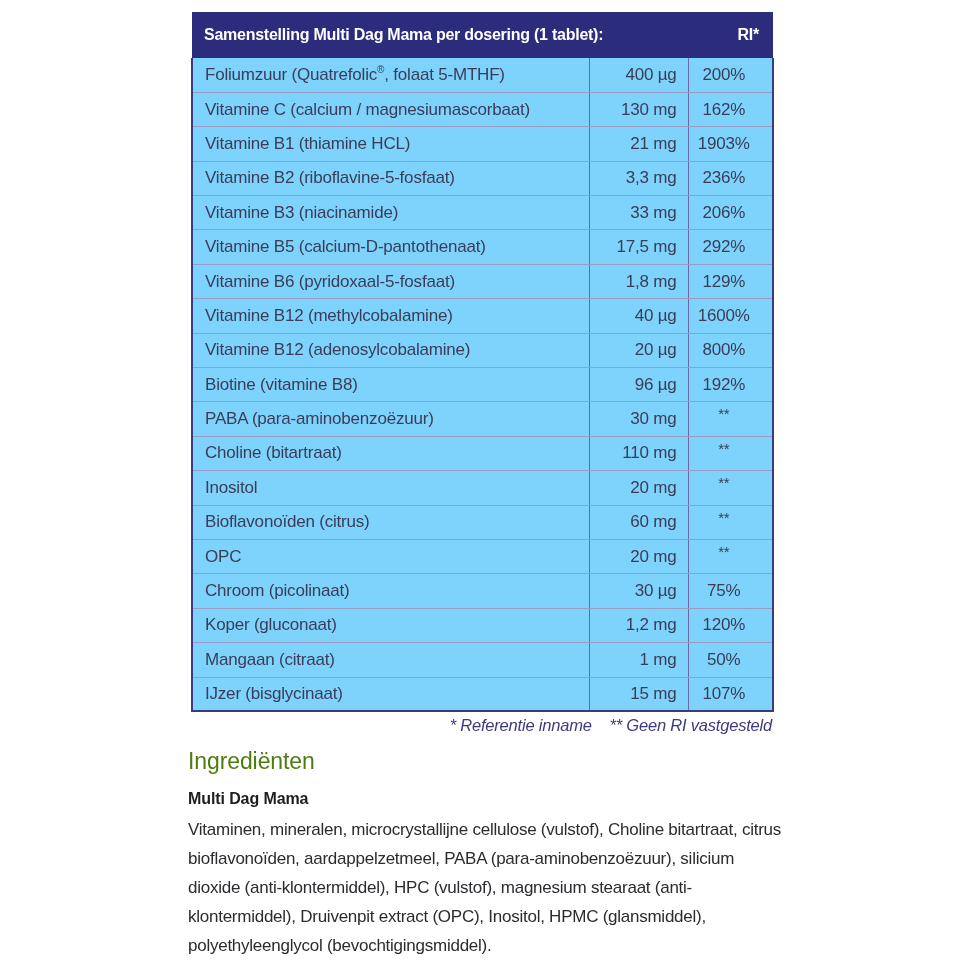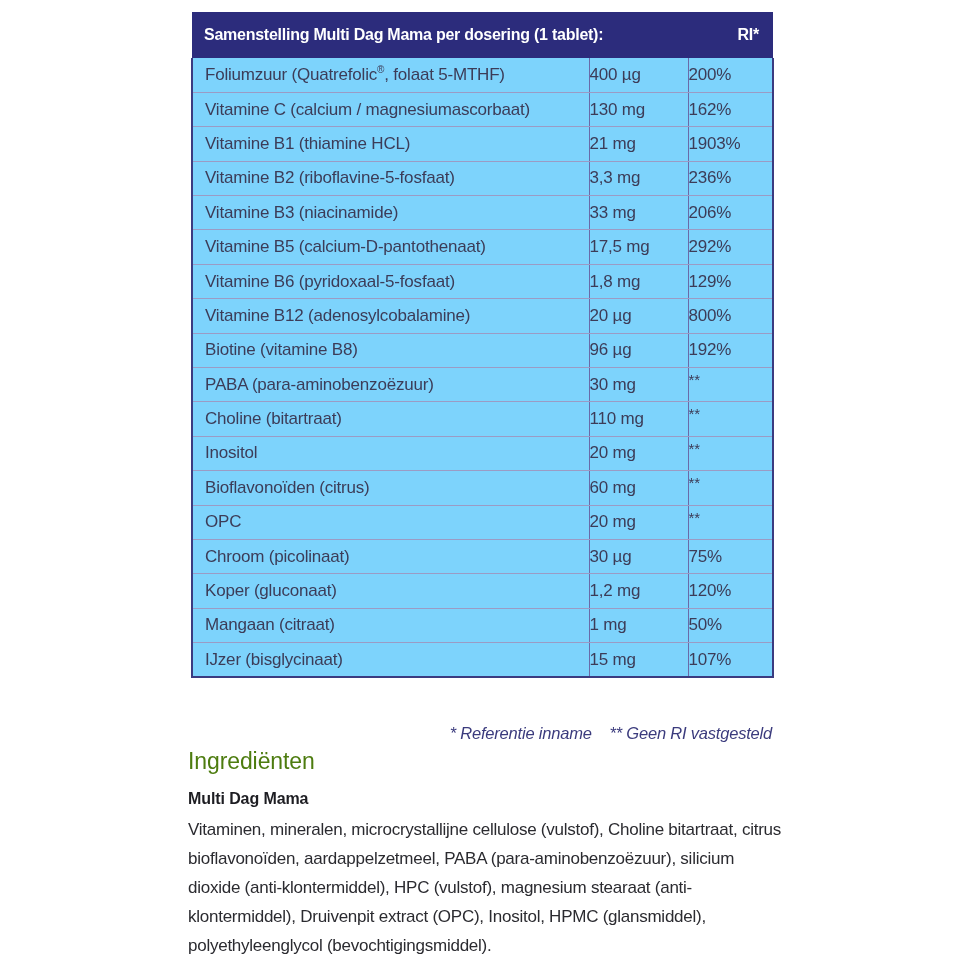--- a/index.html
+++ b/index.html
@@ -82,26 +82,27 @@
   .nutri-table tbody tr:last-child td {
     border-bottom: 2px solid #3b3b80;
   }
   .cell-name {
     text-align: left;
     padding-left: 12px !important;
     border-left: 2px solid #3b3b80 !important;
     border-right: 1px solid #6a6aa8 !important;
   }
   .cell-amt {
+    text-align: right;
     padding-right: 11px !important;
     border-right: 1px solid #6a6aa8 !important;
     margin-top: 15px;
   }
   .cell-ri {
-    text-align: left;
+    text-align: center;
     padding-right: 13px !important;
     border-right: 2px solid #3b3b80 !important;
   }
   
   .cell-ri.mark {
     vertical-align: top;
     padding-top: 3px !important;
     font-size: 15px;
   }
   .reg {
@@ -114,21 +115,20 @@
   .footnote {
     position: absolute;
     left: 191px;
     top: 716px;
     width: 581px;
     text-align: right;
     font-size: 16.5px;
     font-style: italic;
     color: #3b3b7d;
     letter-spacing: -0.2px;
-    margin-top: 8px;
   }
   .footnote .fn-gap { display: inline-block; width: 9px; }
 
   
   .ing-heading {
     position: absolute;
     left: 188px;
     top: 748px;
     font-size: 23px;
     font-weight: normal;
@@ -202,20 +202,25 @@
           <td class="cell-name">Vitamine B5 (calcium-D-pantothenaat)</td>
           <td class="cell-amt">17,5 mg</td>
           <td class="cell-ri">292%</td>
         </tr>
         <tr>
           <td class="cell-name">Vitamine B6 (pyridoxaal-5-fosfaat)</td>
           <td class="cell-amt">1,8 mg</td>
           <td class="cell-ri">129%</td>
         </tr>
         <tr>
+          <td class="cell-name">Vitamine B12 (methylcobalamine)</td>
+          <td class="cell-amt">40 µg</td>
+          <td class="cell-ri">1600%</td>
+        </tr>
+        <tr>
           <td class="cell-name">Vitamine B12 (adenosylcobalamine)</td>
           <td class="cell-amt">20 µg</td>
           <td class="cell-ri">800%</td>
         </tr>
         <tr>
           <td class="cell-name">Biotine (vitamine B8)</td>
           <td class="cell-amt">96 µg</td>
           <td class="cell-ri">192%</td>
         </tr>
         <tr>

